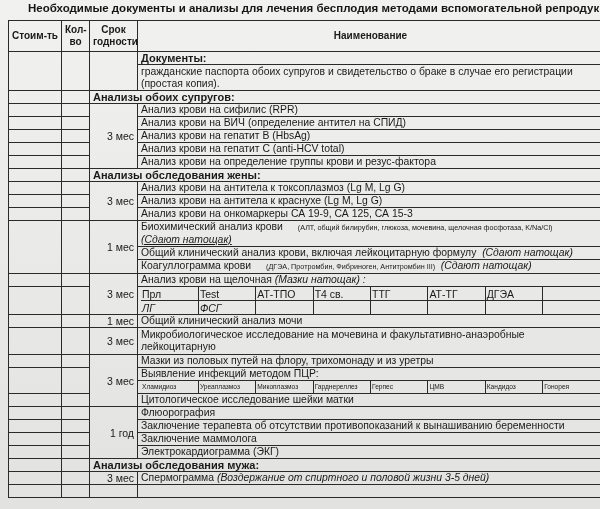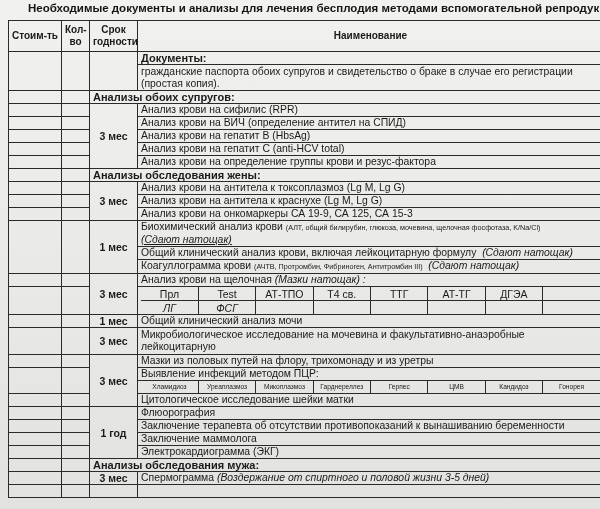--- a/index.html
+++ b/index.html
@@ -22,28 +22,28 @@
     border-collapse: collapse; table-layout: fixed;
     font-size: 10.4px;
   }
   table.doc td, table.doc th {
     border: 1.3px solid #2a2a2a; padding: 0 3px; vertical-align: middle;
     line-height: 12px; overflow: hidden;
   }
   table.doc th { font-weight: bold; font-size: 10px; text-align: center; height: 30px; }
   th.name-h { font-size: 11px; }
   th.small { font-size: 8.5px; font-weight: normal; line-height: 10px; }
-  td.term { text-align: center; font-size: 10.5px; font-weight: bold; }
+  td.term { text-align: right; font-size: 10.5px; }
   td.section { font-weight: bold; font-size: 11px; }
   td.sub { padding: 0; }
   .it { font-style: italic; text-decoration: underline; }
   .it2 { font-style: italic; }
-  .tiny { font-size: 7.2px; }
+  .tiny { font-size: 7.2px; margin-left: 12px; }
   table.inner { width: 100%; border-collapse: collapse; table-layout: fixed; }
-  table.inner td { border: 1.2px solid #2a2a2a; border-top: none; border-bottom: none; text-align: center; height: 13px; padding: 0 1px; }
+  table.inner td { border: 1.2px solid #2a2a2a; border-top: none; border-bottom: none; height: 13px; padding: 0 1px; }
   table.inner td:first-child { border-left: none; }
   table.inner td:last-child { border-right: none; }
   table.inner.pcr td { font-size: 6.6px; height: 12px; }
   table.inner.horm td { font-size: 10.5px; }
   .hrow2 td { border-top: 1.2px solid #2a2a2a !important; font-style: italic; }
 </style>
 </head>
 <body>
 
 <div class="page">
@@ -130,21 +130,21 @@
     <tr style="height:25px">
       <td rowspan="3"></td>
           <td rowspan="3"></td>
       <td class="term" rowspan="3">1 мес</td>
       <td><span>Биохимический анализ крови</span> <span class="tiny">(АЛТ, общий билирубин, глюкоза, мочевина, щелочная фосфотаза, K/Na/Cl)</span><br><span class="it">(Сдают натощак)</span></td>
     </tr>
     <tr style="height:13px">
       <td><span>Общий клинический анализ крови, включая лейкоцитарную формулу</span> &nbsp;<span class="it2">(Сдают натощак)</span></td>
     </tr>
     <tr style="height:13px">
-      <td><span>Коагуллограмма крови</span> <span class="tiny">(АЧТВ, Протромбин, Фибриноген, Антитромбин III)</span> &nbsp;<span class="it2">(Сдают натощак)</span></td>
+      <td><span>Коагуллограмма крови</span> <span class="tiny">(ДГЭА, Протромбин, Фибриноген, Антитромбин III)</span> &nbsp;<span class="it2">(Сдают натощак)</span></td>
     </tr>
 
     <tr style="height:13px">
       <td></td>
           <td></td>
       <td class="term" rowspan="3">3 мес</td>
       <td><span>Анализ крови на щелочная</span> <span class="it2">(Мазки натощак) :</span></td>
     </tr>
     <tr style="height:26px">
       <td rowspan="2"></td>

